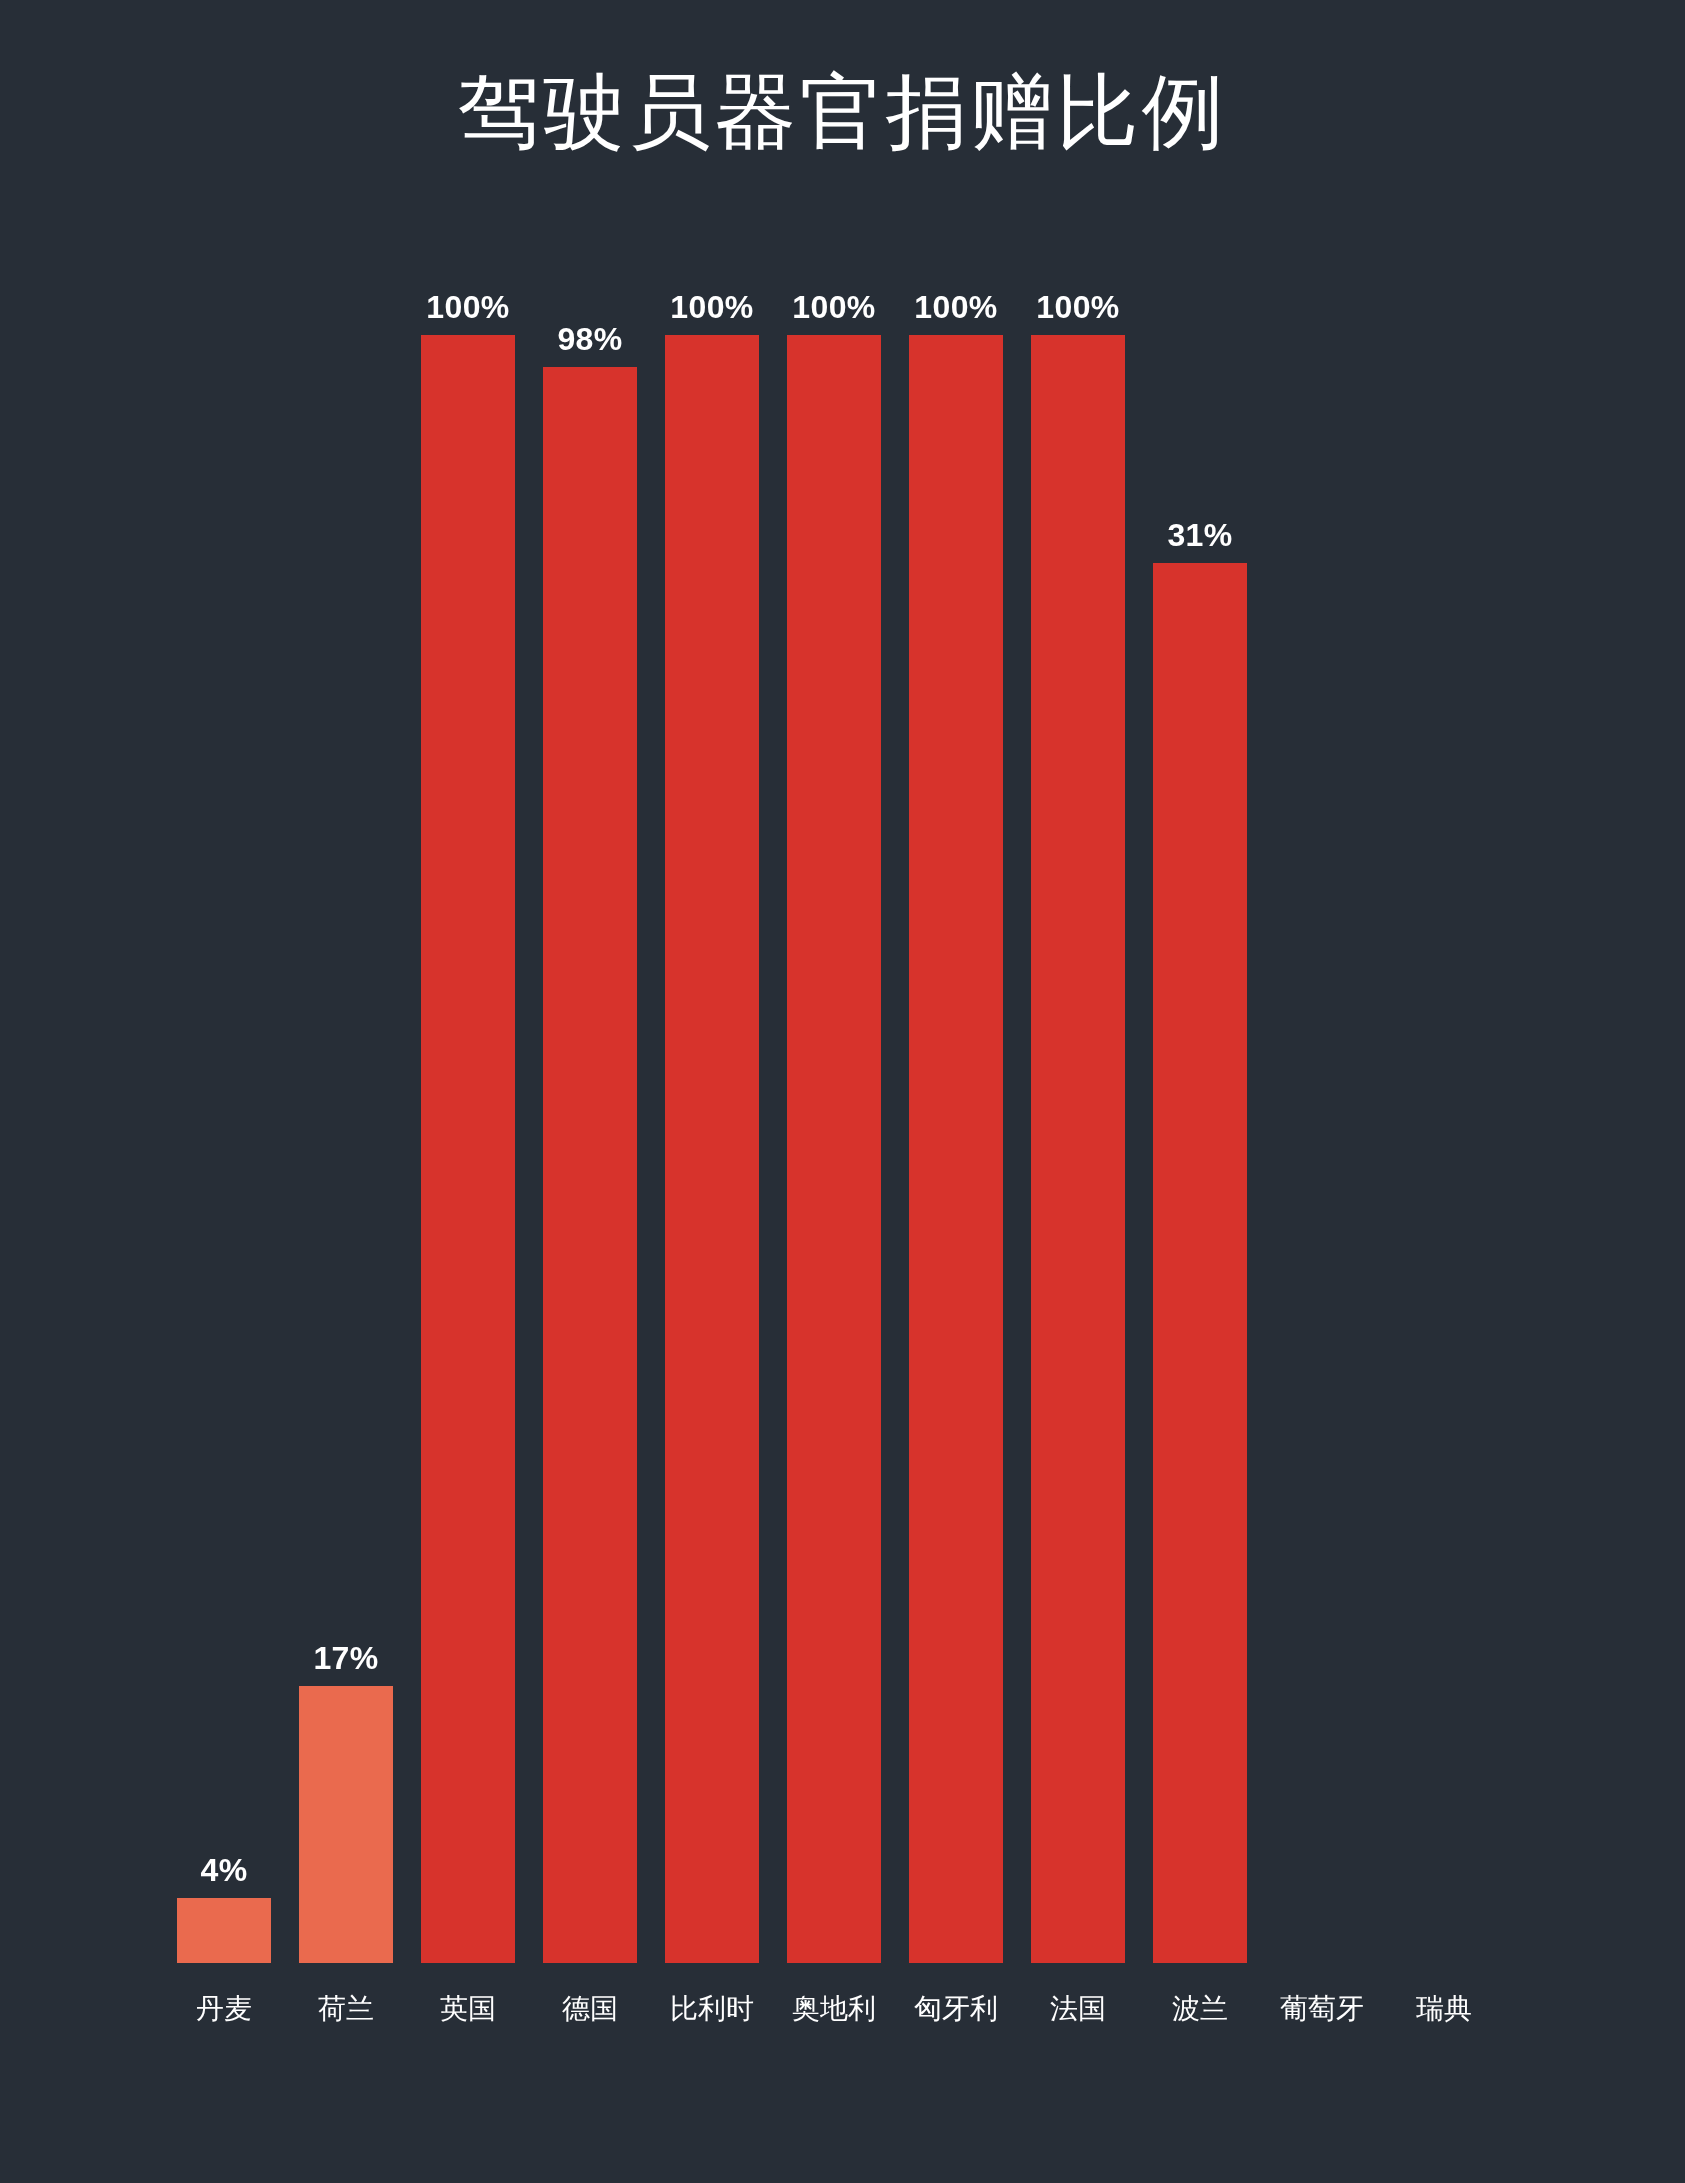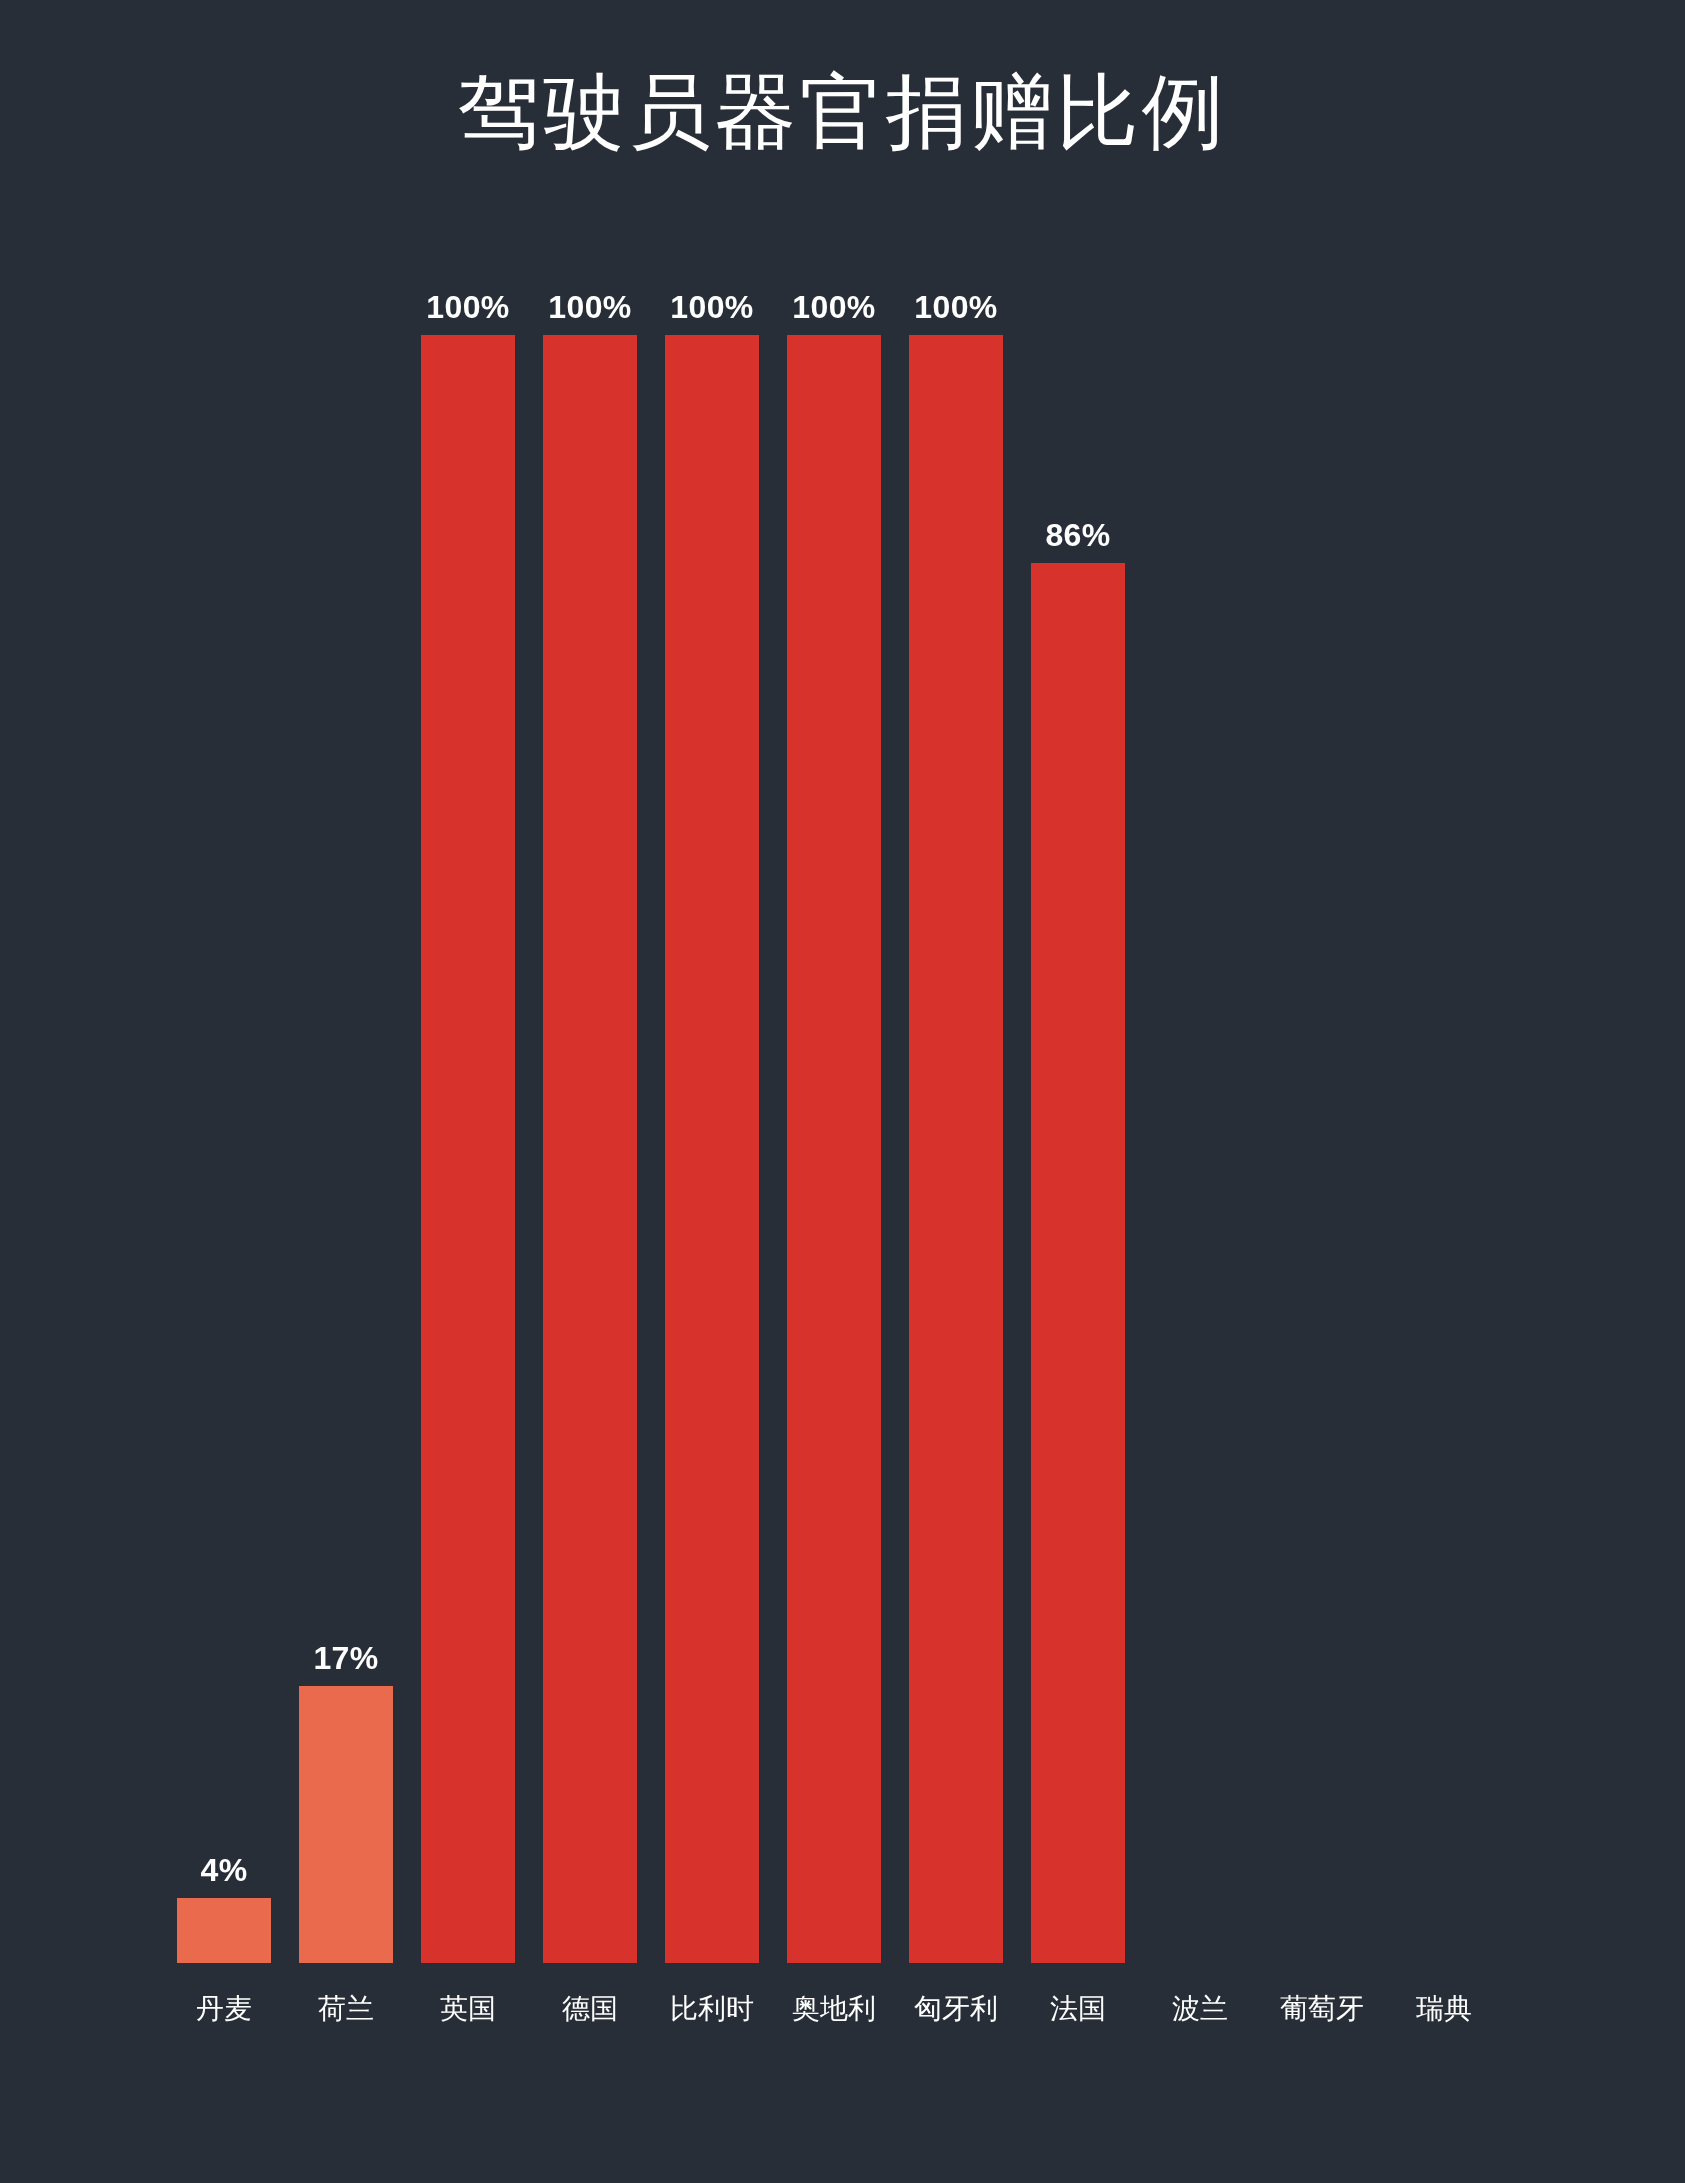--- a/index.html
+++ b/index.html
@@ -125,37 +125,41 @@
         </div>
         <div class="bar-slot tone-light">
           <div class="bar-value">17%</div>
           <div class="bar-rect" style="height: 277px;"></div>
         </div>
         <div class="bar-slot tone-strong">
           <div class="bar-value">100%</div>
           <div class="bar-rect" style="height: 1628px;"></div>
         </div>
         <div class="bar-slot tone-strong">
+          <div class="bar-value">98%</div>
+          <div class="bar-rect" style="height: 1596px;"></div>
+        </div>
+        <div class="bar-slot tone-strong">
           <div class="bar-value">100%</div>
           <div class="bar-rect" style="height: 1628px;"></div>
         </div>
         <div class="bar-slot tone-strong">
           <div class="bar-value">100%</div>
           <div class="bar-rect" style="height: 1628px;"></div>
         </div>
         <div class="bar-slot tone-strong">
           <div class="bar-value">100%</div>
           <div class="bar-rect" style="height: 1628px;"></div>
         </div>
         <div class="bar-slot tone-strong">
           <div class="bar-value">100%</div>
           <div class="bar-rect" style="height: 1628px;"></div>
         </div>
         <div class="bar-slot tone-strong">
-          <div class="bar-value">86%</div>
+          <div class="bar-value">31%</div>
           <div class="bar-rect" style="height: 1400px;"></div>
         </div>
       </div>
   </div>
 
   <div class="cat-row">
       <div class="cat-cell">丹麦</div>
       <div class="cat-cell">荷兰</div>
       <div class="cat-cell">英国</div>
       <div class="cat-cell">德国</div>

